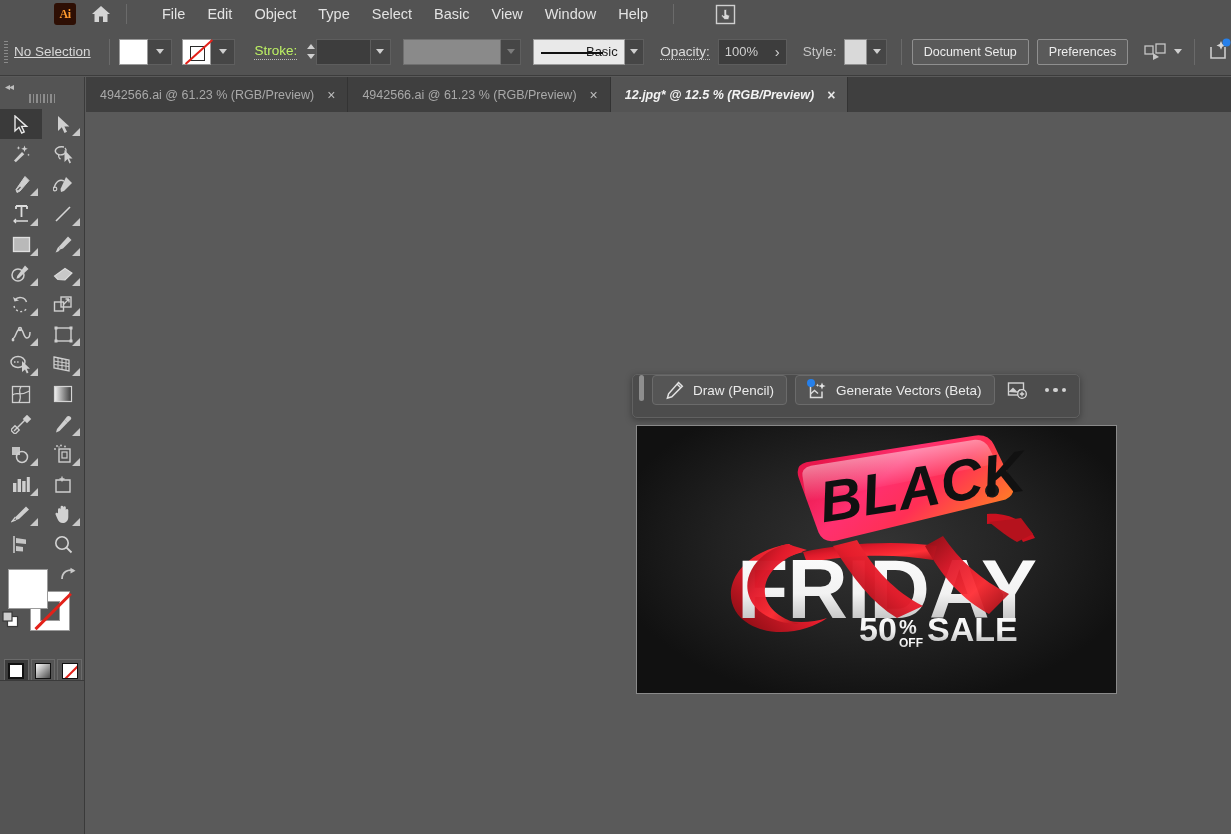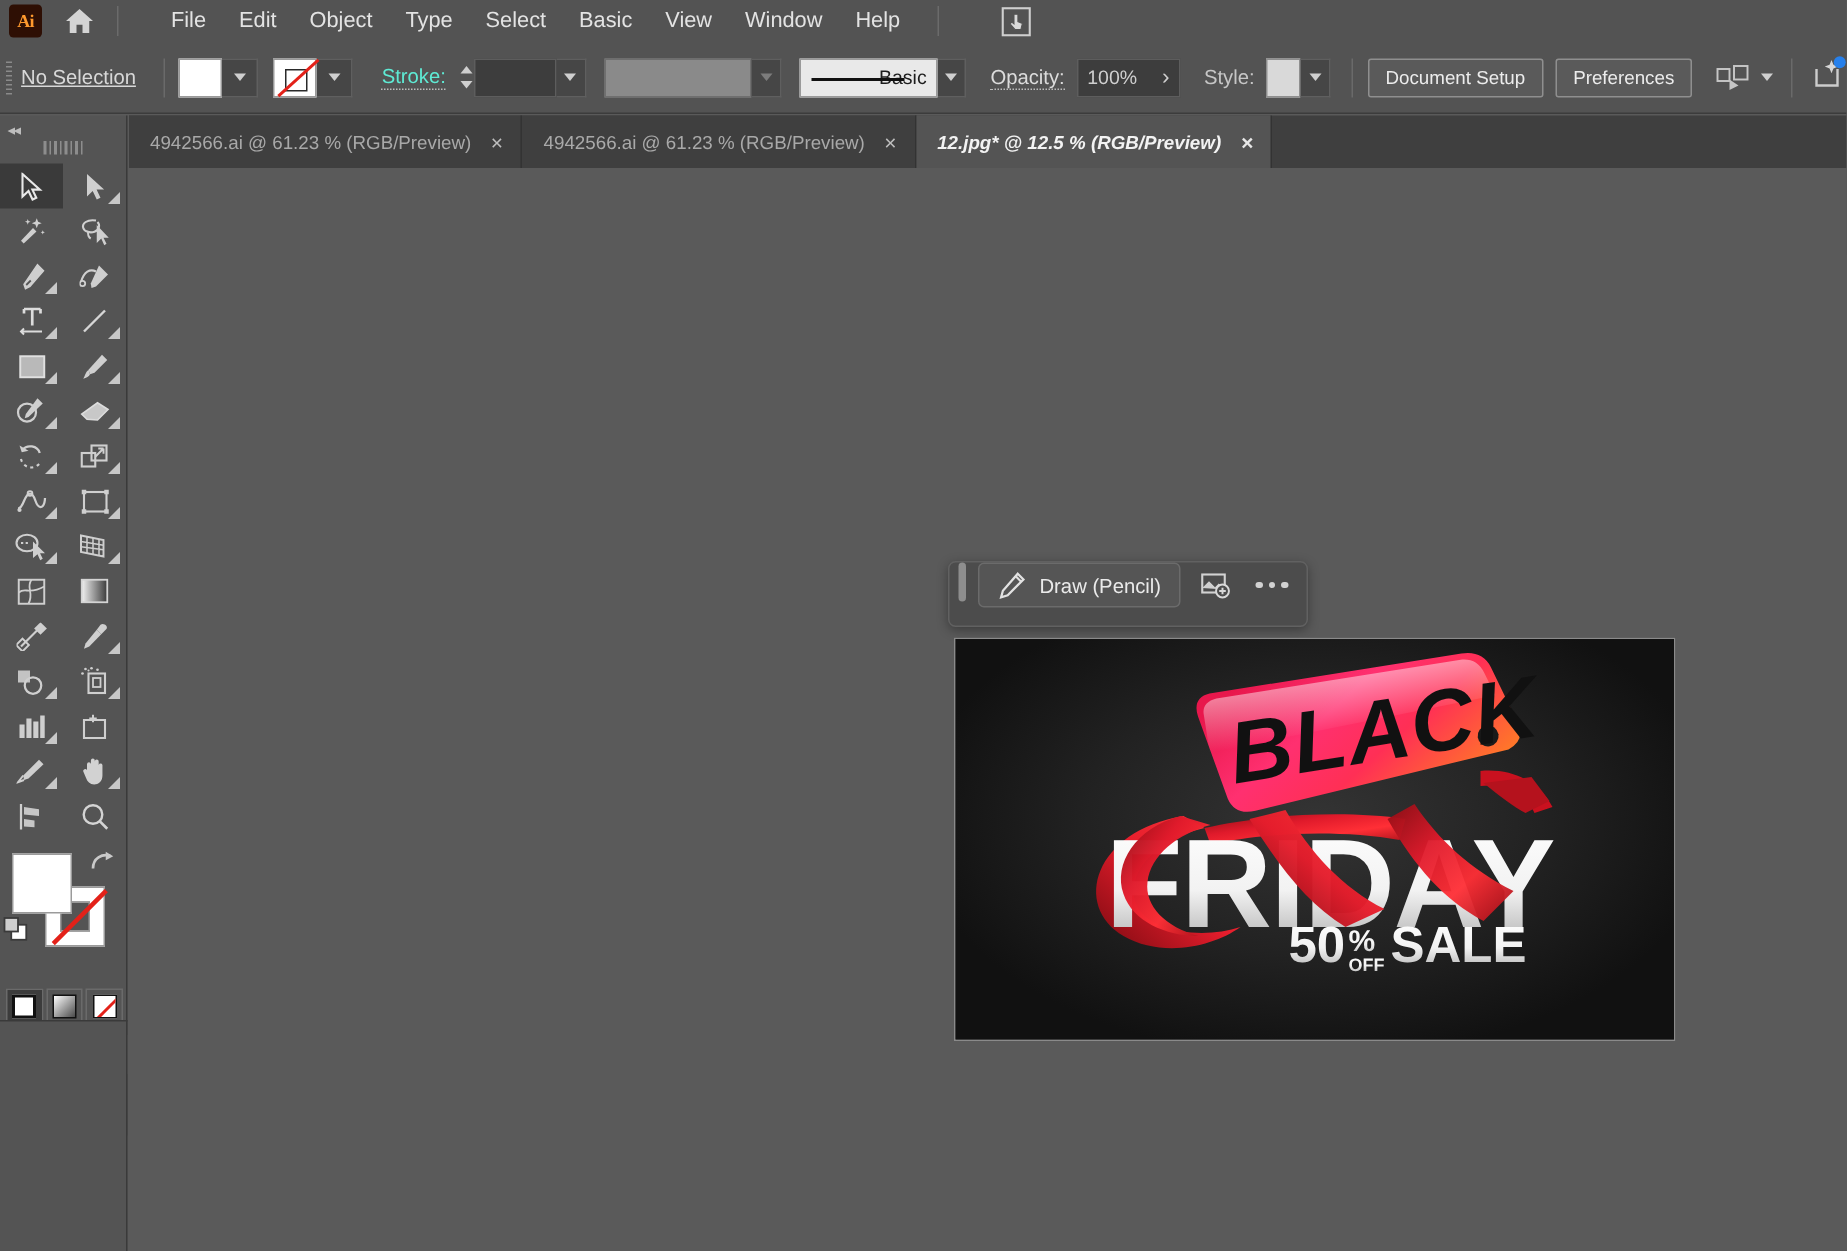--- a/index.html
+++ b/index.html
@@ -8,21 +8,21 @@
     background: #5a5a5a;
     font-family: "Liberation Sans", sans-serif;
     overflow: hidden;
     -webkit-font-smoothing: antialiased;
   }
   #app { position: relative; width: 1231px; height: 834px; background: #5a5a5a; }
 
   
   .menubar {
     position: absolute; top: 0; left: 0; width: 1231px; height: 28px;
-    background: #535353; display: flex; align-items: center;
+    background: #535353; display: flex; align-items: center; padding-left: 48px;
   }
   .ai-logo {
     width: 22px; height: 22px; margin-left: 6px; background: #2e0f04;
     border-radius: 3px; color: #ff9a2e; font-size: 12px; font-weight: bold;
     display: flex; align-items: center; justify-content: center;
     font-family: "Liberation Serif", serif; letter-spacing: -0.5px;
   }
   .home-btn {
     width: 34px; height: 28px; display: flex; align-items: center; justify-content: center;
     margin-left: 8px;
@@ -66,21 +66,21 @@
     background:#e32119; transform: rotate(-42deg); transform-origin: center;
   }
   .dd-btn {
     width: 24px; height: 26px; background: #464646; border: 1px solid #5f5f5f;
     border-left: none; display: flex; align-items: center; justify-content: center;
   }
   .chev { width: 0; height: 0; border-left: 4px solid transparent; border-right: 4px solid transparent;
           border-top: 5px solid #cfcfcf; }
 
   .stroke-label {
-    color: #5eead4; font-size: 13.5px; border-bottom: 1px dotted #bdbdbd; padding-bottom:1px;
+    color: #bef264; font-size: 13.5px; border-bottom: 1px dotted #bdbdbd; padding-bottom:1px;
   }
   .spinner {
     width: 14px; height: 26px; display:flex; flex-direction:column; justify-content:center;
     align-items:center; gap:5px; margin-left: 8px;
   }
   .sp-up { width:0;height:0;border-left:4px solid transparent;border-right:4px solid transparent;border-bottom:5px solid #cfcfcf;}
   .sp-dn { width:0;height:0;border-left:4px solid transparent;border-right:4px solid transparent;border-top:5px solid #cfcfcf;}
   .num-field {
     width: 66px; height: 26px; background: #3d3d3d; border: 1px solid #5d5d5d;
     color: #cfcfcf; font-size: 13px; display:flex; align-items:center; padding-left:6px;
@@ -676,20 +676,32 @@
   <div class="canvas">
 
     <div class="ctx-toolbar" style="left:546px; top:262px;">
       <div class="ctx-grip"></div>
       <div class="ctx-btn">
         <svg width="19" height="19" viewBox="0 0 19 19">
           <path d="M13.5 1.5 L17.3 5.3 L6.8 15.8 L2.4 17.2 L3.6 12.8 Z" fill="none" stroke="#e2e2e2" stroke-width="1.5"></path>
           <path d="M12 3 L15.8 6.8" stroke="#e2e2e2" stroke-width="1.4"></path>
         </svg>
         <span>Draw (Pencil)</span>
+      </div>
+      <div class="ctx-btn">
+        <span class="gv-icon-wrap">
+          <svg width="19" height="19" viewBox="0 0 19 19">
+            <path d="M2.5 5 L2.5 16.5 L14 16.5 L14 10.5" fill="none" stroke="#dcdcdc" stroke-width="1.5"></path>
+            <path d="M2.5 13 L6.5 9.5 L10 12.5" fill="none" stroke="#dcdcdc" stroke-width="1.4"></path>
+            <path d="M14 1.5 l1 2.6 2.6 1 -2.6 1 -1 2.6 -1 -2.6 -2.6 -1 2.6 -1 Z" fill="#e4e4e4"></path>
+            <path d="M9.5 2.5 l0.5 1.3 1.3 0.5 -1.3 0.5 -0.5 1.3 -0.5 -1.3 -1.3 -0.5 1.3 -0.5 Z" fill="#e4e4e4"></path>
+          </svg>
+          <span class="beta-dot"></span>
+        </span>
+        <span>Generate Vectors (Beta)</span>
       </div>
       <div class="ctx-icon-btn">
         <svg width="21" height="19" viewBox="0 0 21 19">
           <rect x="1.5" y="2" width="15" height="12" fill="none" stroke="#d2d2d2" stroke-width="1.4"></rect>
           <path d="M1.5 11 L6 6.5 L10 10.5 L12.5 8 L16.5 12" fill="#cfcfcf"></path>
           <circle cx="15" cy="13" r="4.3" fill="#4c4c4c" stroke="#d8d8d8" stroke-width="1.3"></circle>
           <path d="M15 10.8 L15 15.2 M12.8 13 L17.2 13" stroke="#d8d8d8" stroke-width="1.3"></path>
         </svg>
       </div>
       <div class="ctx-icon-btn ctx-dots">

